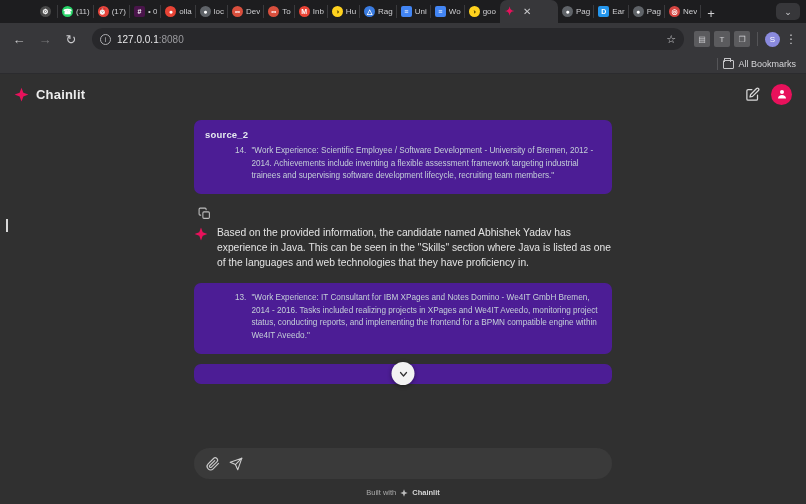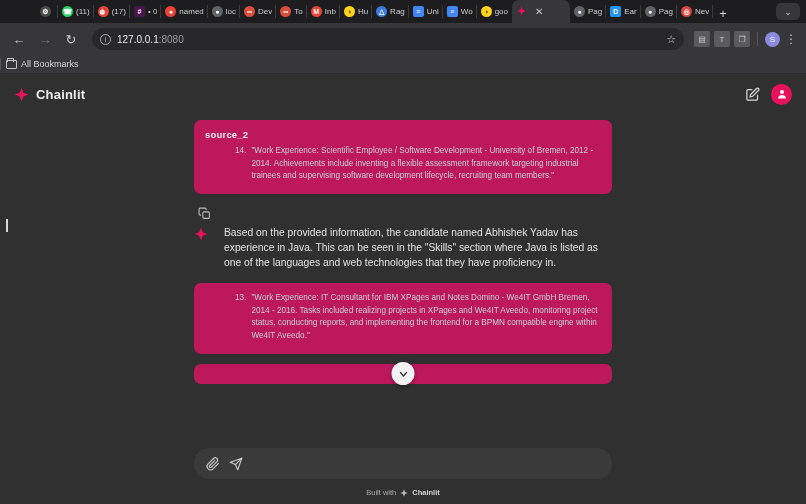--- a/index.html
+++ b/index.html
@@ -114,21 +114,21 @@
   .profile-pill {
     width: 15px; height: 15px; border-radius: 50%;
     background: #8a8ade; color: #fff;
     font-size: 8px; display: flex; align-items: center; justify-content: center;
   }
   .kebab { color: #c9c9cc; font-size: 12px; width: 14px; text-align: center; }
 
   .bookmarks {
     height: 19px;
     background: #37373a;
-    display: flex; align-items: center; 
+    display: flex; align-items: center; justify-content: flex-end;
     padding-right: 10px; gap: 5px;
     flex: 0 0 auto;
     border-bottom: 1px solid #2b2b2e;
   }
   .bm-sep { width: 1px; height: 12px; background: #555558; }
   .bm-item { display: flex; align-items: center; gap: 4px; font-size: 9px; color: #d6d6d9; }
   .folder-ico {
     width: 11px; height: 9px; border-radius: 1px;
     border: 1px solid #c5c5c8; position: relative;
   }
@@ -172,21 +172,21 @@
     position: relative;
     padding: 0 0 0 0;
   }
   .chat-inner {
     width: 418px;
     margin: 0 auto;
     padding-top: 6px;
   }
 
   .source-card {
-    background: #be185d;
+    background: #4c1d95;
     border-radius: 7px;
     padding: 9px 11px 11px 11px;
     margin-bottom: 10px;
   }
   .source-title {
     font-size: 9.5px; color: #e4eaef; font-weight: bold;
     margin-bottom: 5px; letter-spacing: .2px;
   }
   .source-item {
     display: flex; gap: 5px;
@@ -201,21 +201,21 @@
   .user-row { display: flex; justify-content: flex-end; margin-bottom: 14px; }
   .user-bubble {
     background: #3f3f3f;
     color: #e9e9e9;
     font-size: 10.5px;
     border-radius: 16px;
     padding: 8px 14px;
     max-width: 380px;
   }
 
-  .assistant-row { display: flex; gap: 16px; margin-bottom: 12px; }
+  .assistant-row { display: flex; gap: 9px; margin-bottom: 12px; }
   .assistant-avatar { width: 14px; height: 14px; flex: 0 0 auto; margin-top: 1px; }
   .assistant-text { font-size: 10.3px; color: #e3e3e3; line-height: 1.45; }
 
   .scroll-down-btn {
     position: absolute;
     left: 50%; transform: translateX(-50%);
     bottom: 56px;
     width: 23px; height: 23px; border-radius: 50%;
     background: #f2f2f2;
     display: flex; align-items: center; justify-content: center;
@@ -281,21 +281,21 @@
     <div class="tab">
       <span class="fav" style="background:#e8453c">⏰</span>
       <span class="tab-label">(17)</span>
     </div>
     <div class="tab">
       <span class="fav sq" style="background:#4a154b">#</span>
       <span class="tab-label">• 0</span>
     </div>
     <div class="tab">
       <span class="fav" style="background:#e84335">●</span>
-      <span class="tab-label">named</span>
+      <span class="tab-label">olla</span>
     </div>
     <div class="tab">
       <span class="fav" style="background:#5f6368">●</span>
       <span class="tab-label">loc</span>
     </div>
     <div class="tab">
       <span class="fav" style="background:#d94f3d">∞</span>
       <span class="tab-label">Dev</span>
     </div>
     <div class="tab">

